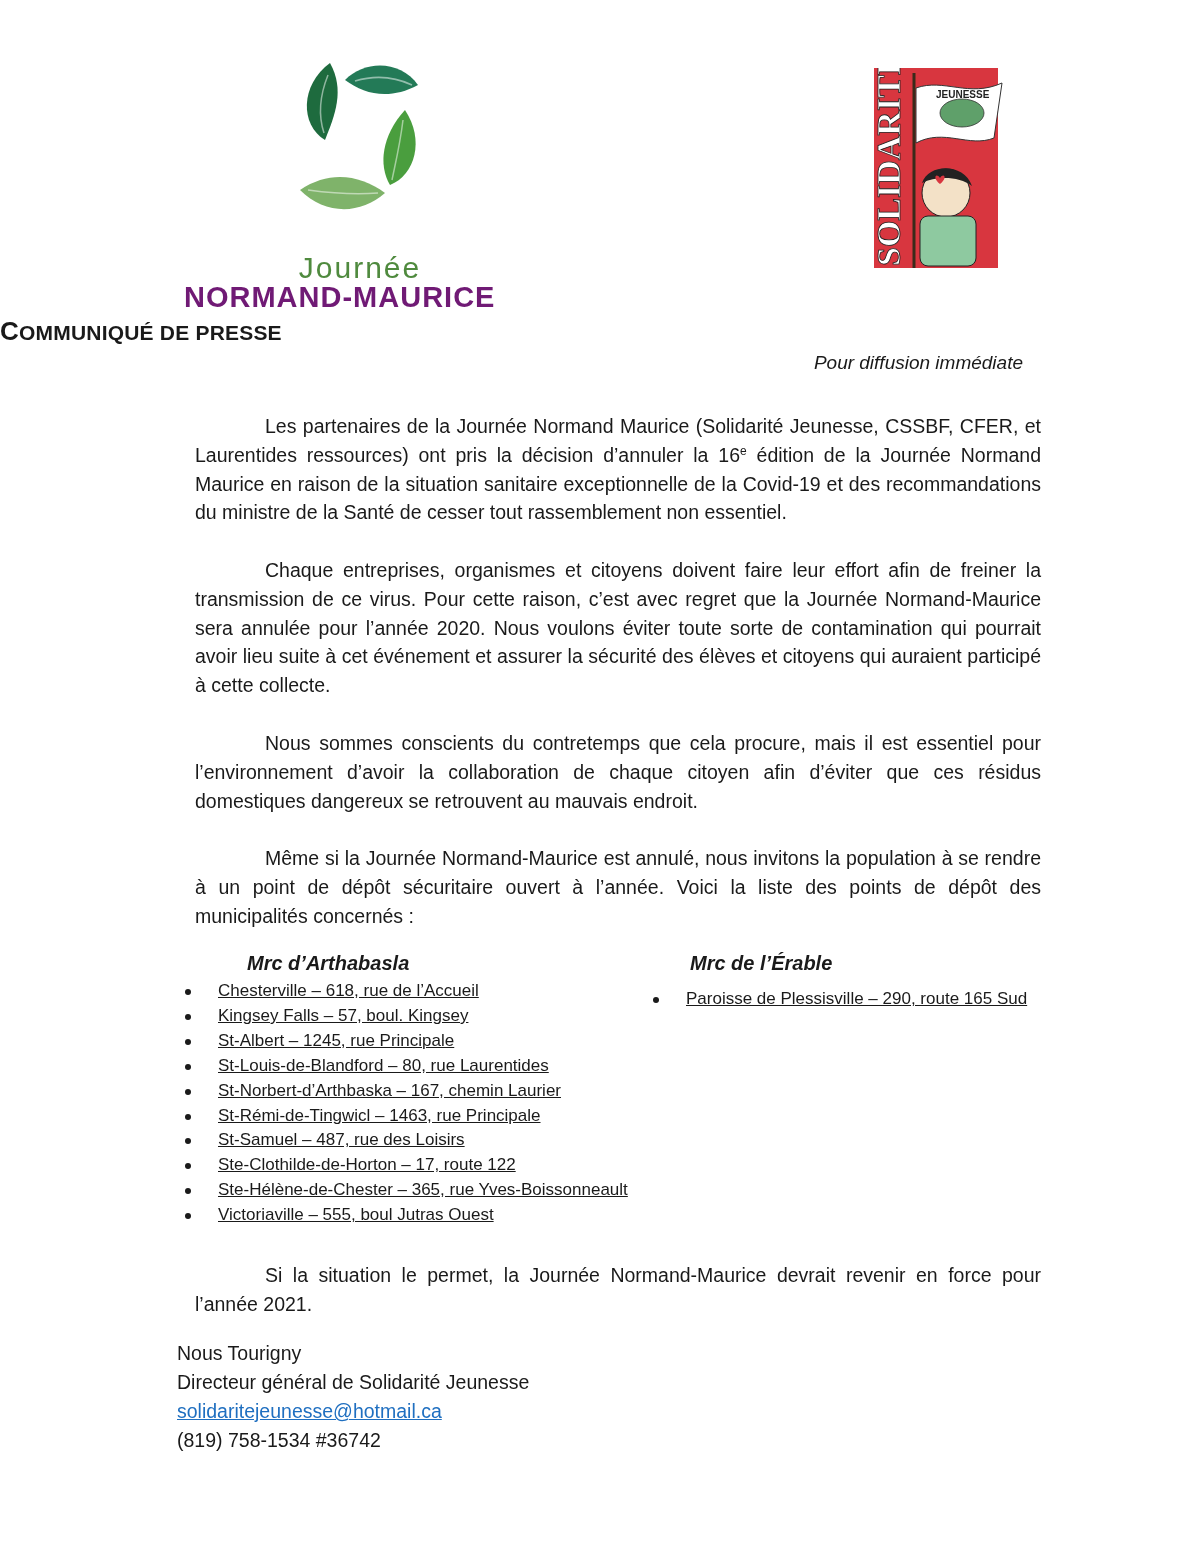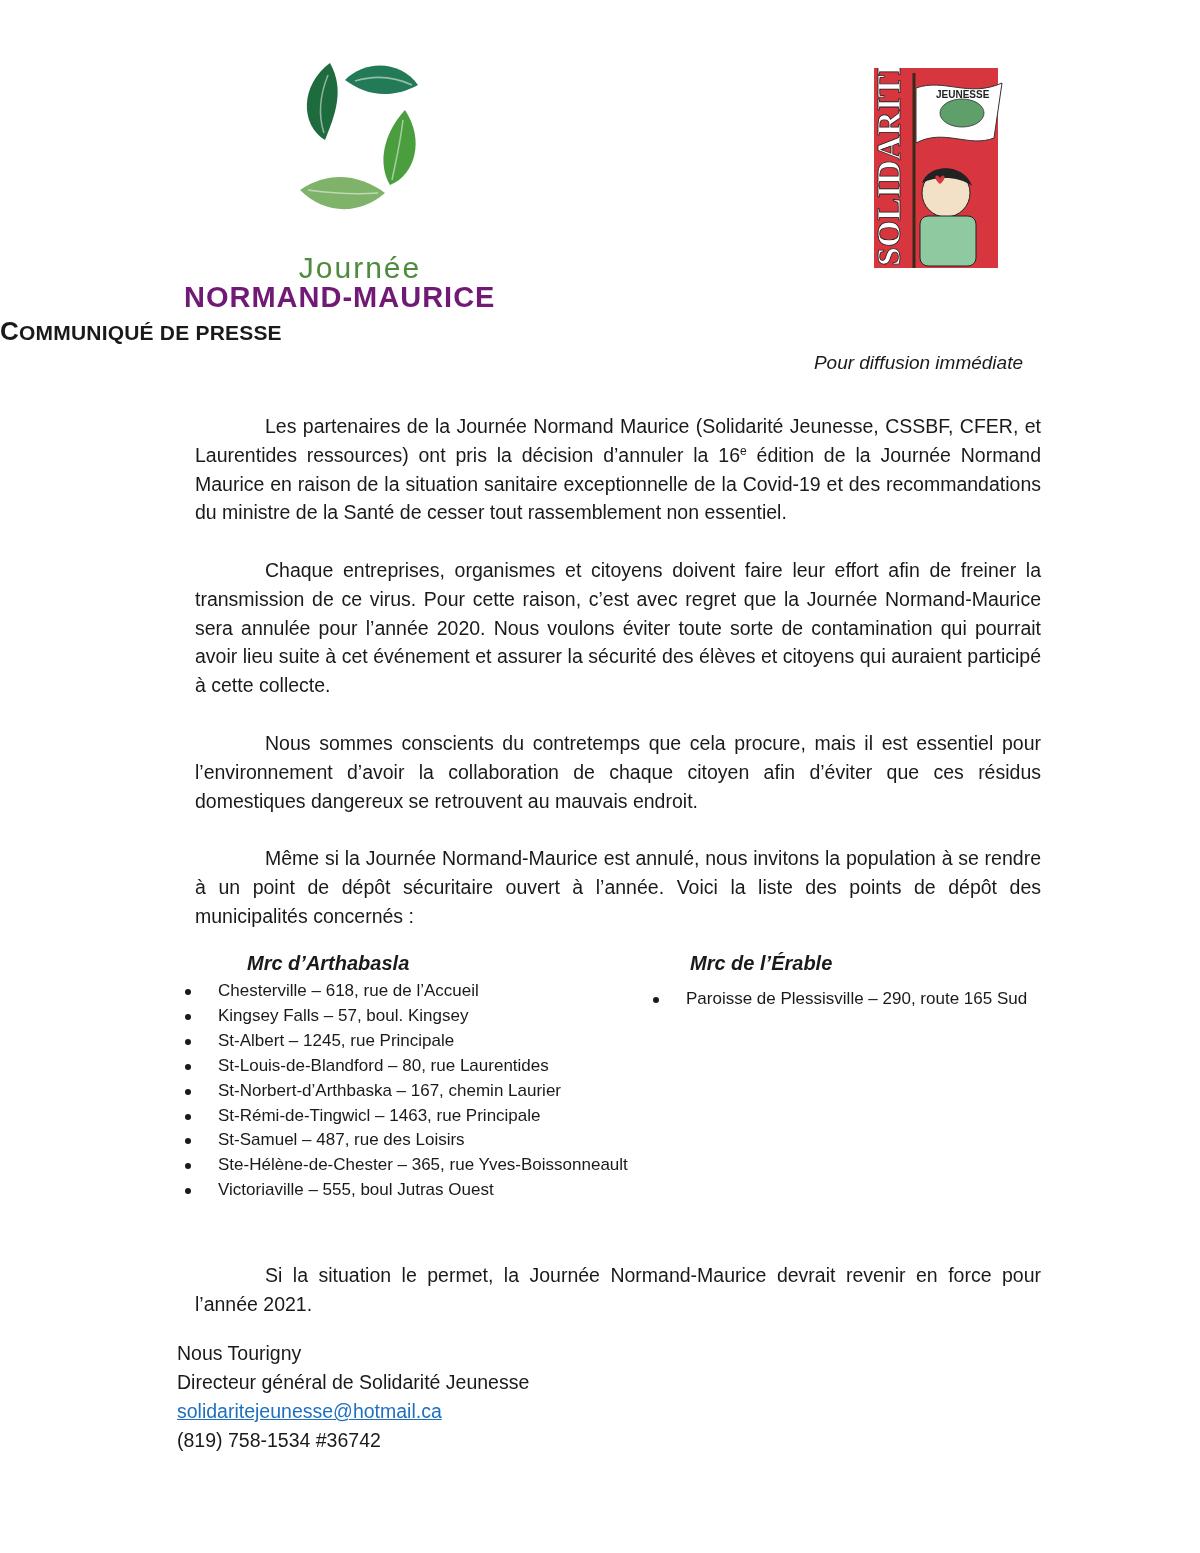--- a/index.html
+++ b/index.html
@@ -31,21 +31,21 @@
       position: absolute; left: 187px; width: 846px;
       font-size: 19.5px; line-height: 28.8px; text-align: justify; margin: 8px;
     }
     .para .indent { display: inline-block; width: 70px; }
     .para sup { font-size: 12px; line-height: 0; }
     .mrc-head {
       position: absolute; font-size: 20px; font-weight: bold; font-style: italic;
     }
     .list { position: absolute; margin: 0; padding: 0; list-style: none; }
     .list li {
-      position: relative; font-size: 17px; line-height: 24.9px; padding-left: 41px; white-space: nowrap;
+      position: relative; font-size: 17px; line-height: 24.9px; padding-left: 41px; white-space: nowrap; text-decoration: underline;
     }
     .list li .bullet {
       position: absolute; left: 8px; top: 10px; width: 6px; height: 6px; border-radius: 50%; background: #1a1a1a;
     }
     .sig { position: absolute; left: 177px; top: 1339px; font-size: 19.5px; line-height: 29px; }
     .sig a { color: #1f6fc0; text-decoration: underline; }
   </style>
 </head>
 <body>
 
@@ -93,20 +93,21 @@
 
 <div class="mrc-head" style="left:247px; top:952px;">Mrc d’Arthabasla</div>
 <ul class="list" id="list-0" style="left:177px; top:979px;">
     <li><span class="bullet"></span><span>Chesterville – 618, rue de l’Accueil</span></li>
     <li><span class="bullet"></span><span>Kingsey Falls – 57, boul. Kingsey</span></li>
     <li><span class="bullet"></span><span>St-Albert – 1245, rue Principale</span></li>
     <li><span class="bullet"></span><span>St-Louis-de-Blandford – 80, rue Laurentides</span></li>
     <li><span class="bullet"></span><span>St-Norbert-d’Arthbaska – 167, chemin Laurier</span></li>
     <li><span class="bullet"></span><span>St-Rémi-de-Tingwicl – 1463, rue Principale</span></li>
     <li><span class="bullet"></span><span>St-Samuel – 487, rue des Loisirs</span></li>
+    <li><span class="bullet"></span><span>Ste-Clothilde-de-Horton – 17, route 122</span></li>
     <li><span class="bullet"></span><span>Ste-Hélène-de-Chester – 365, rue Yves-Boissonneault</span></li>
     <li><span class="bullet"></span><span>Victoriaville – 555, boul Jutras Ouest</span></li>
   </ul>
 
 <div class="mrc-head" style="left:690px; top:952px;">Mrc de l’Érable</div>
 <ul class="list" id="list-1" style="left:645px; top:987px;">
     <li><span class="bullet"></span><span>Paroisse de Plessisville – 290, route 165 Sud</span></li>
   </ul>
 
 <p class="para" style="top:1253px;"><span class="indent"></span><span>Si la situation le permet, la Journée Normand-Maurice devrait revenir en force pour l’année 2021.</span></p>

